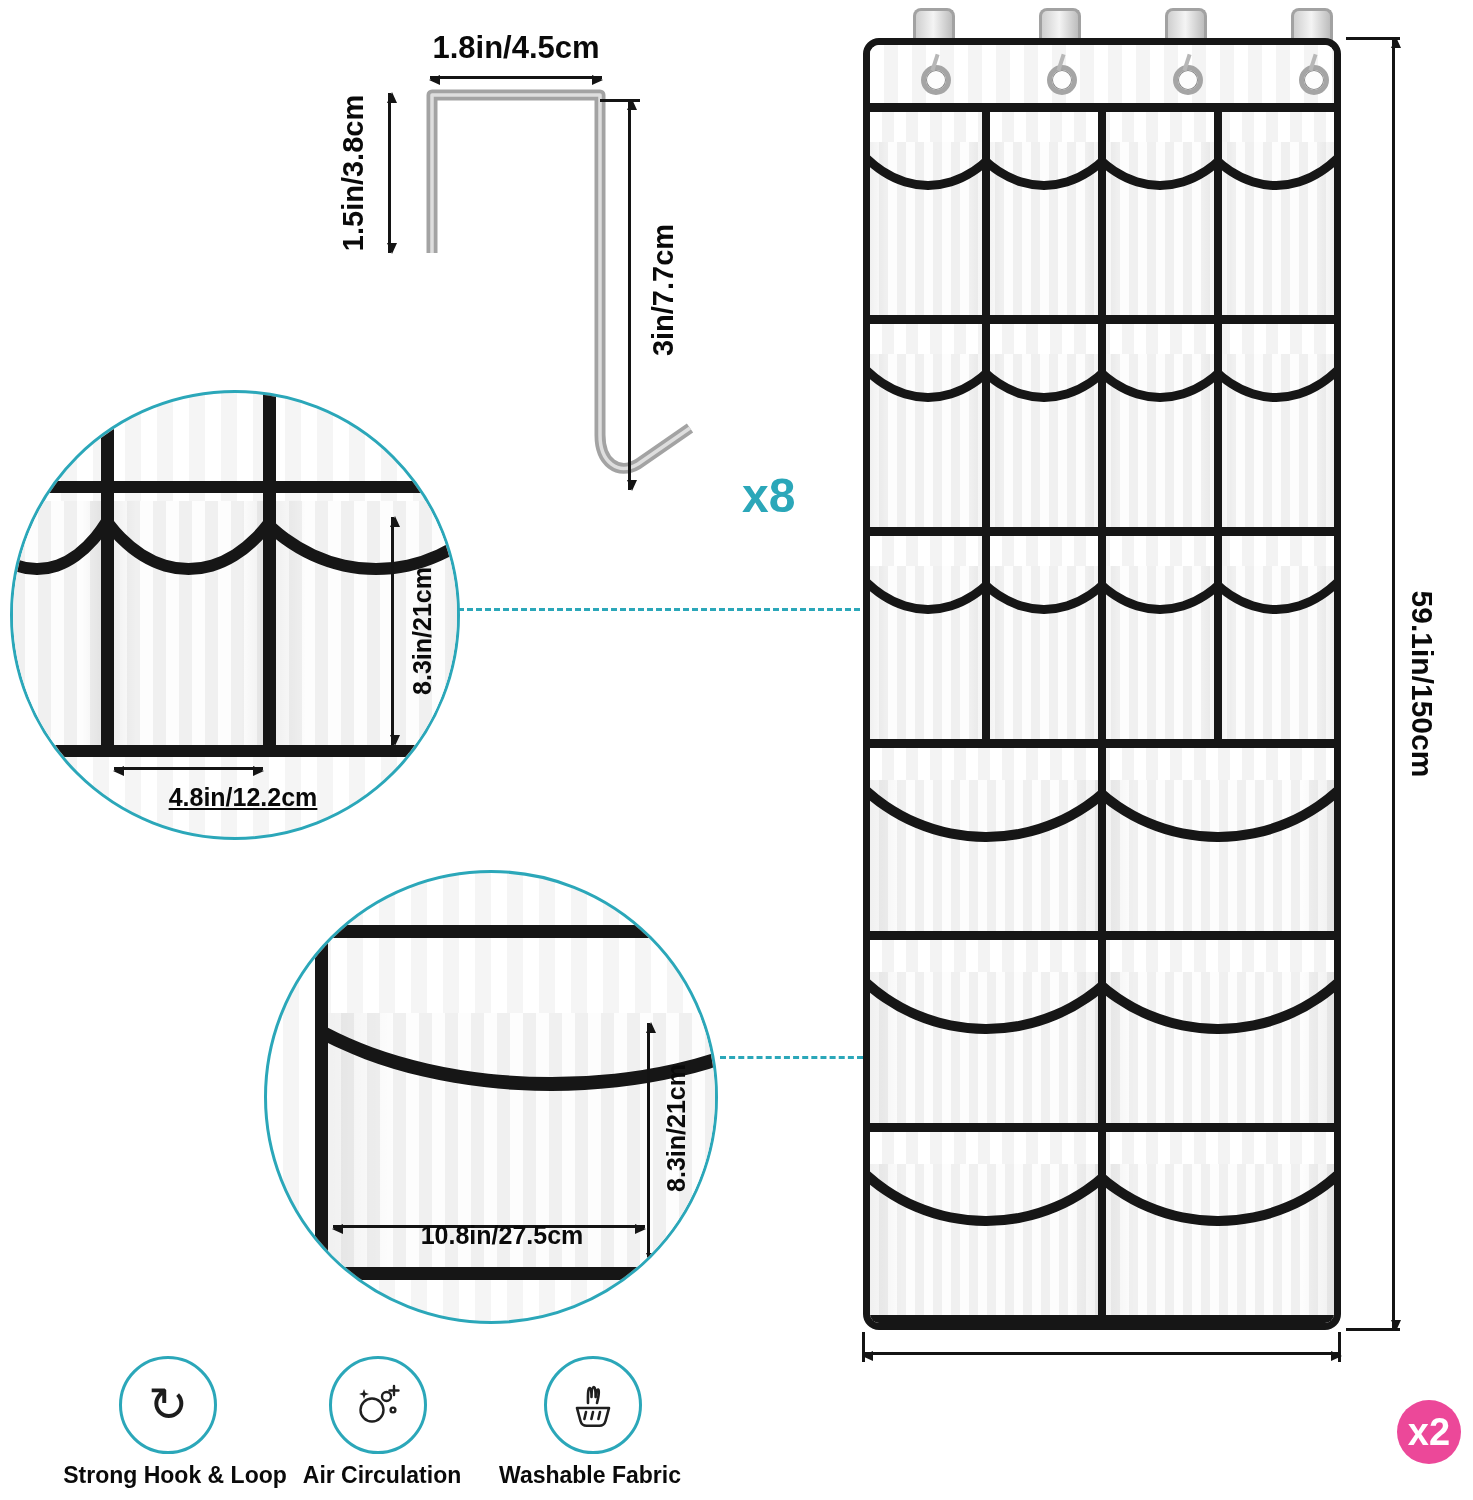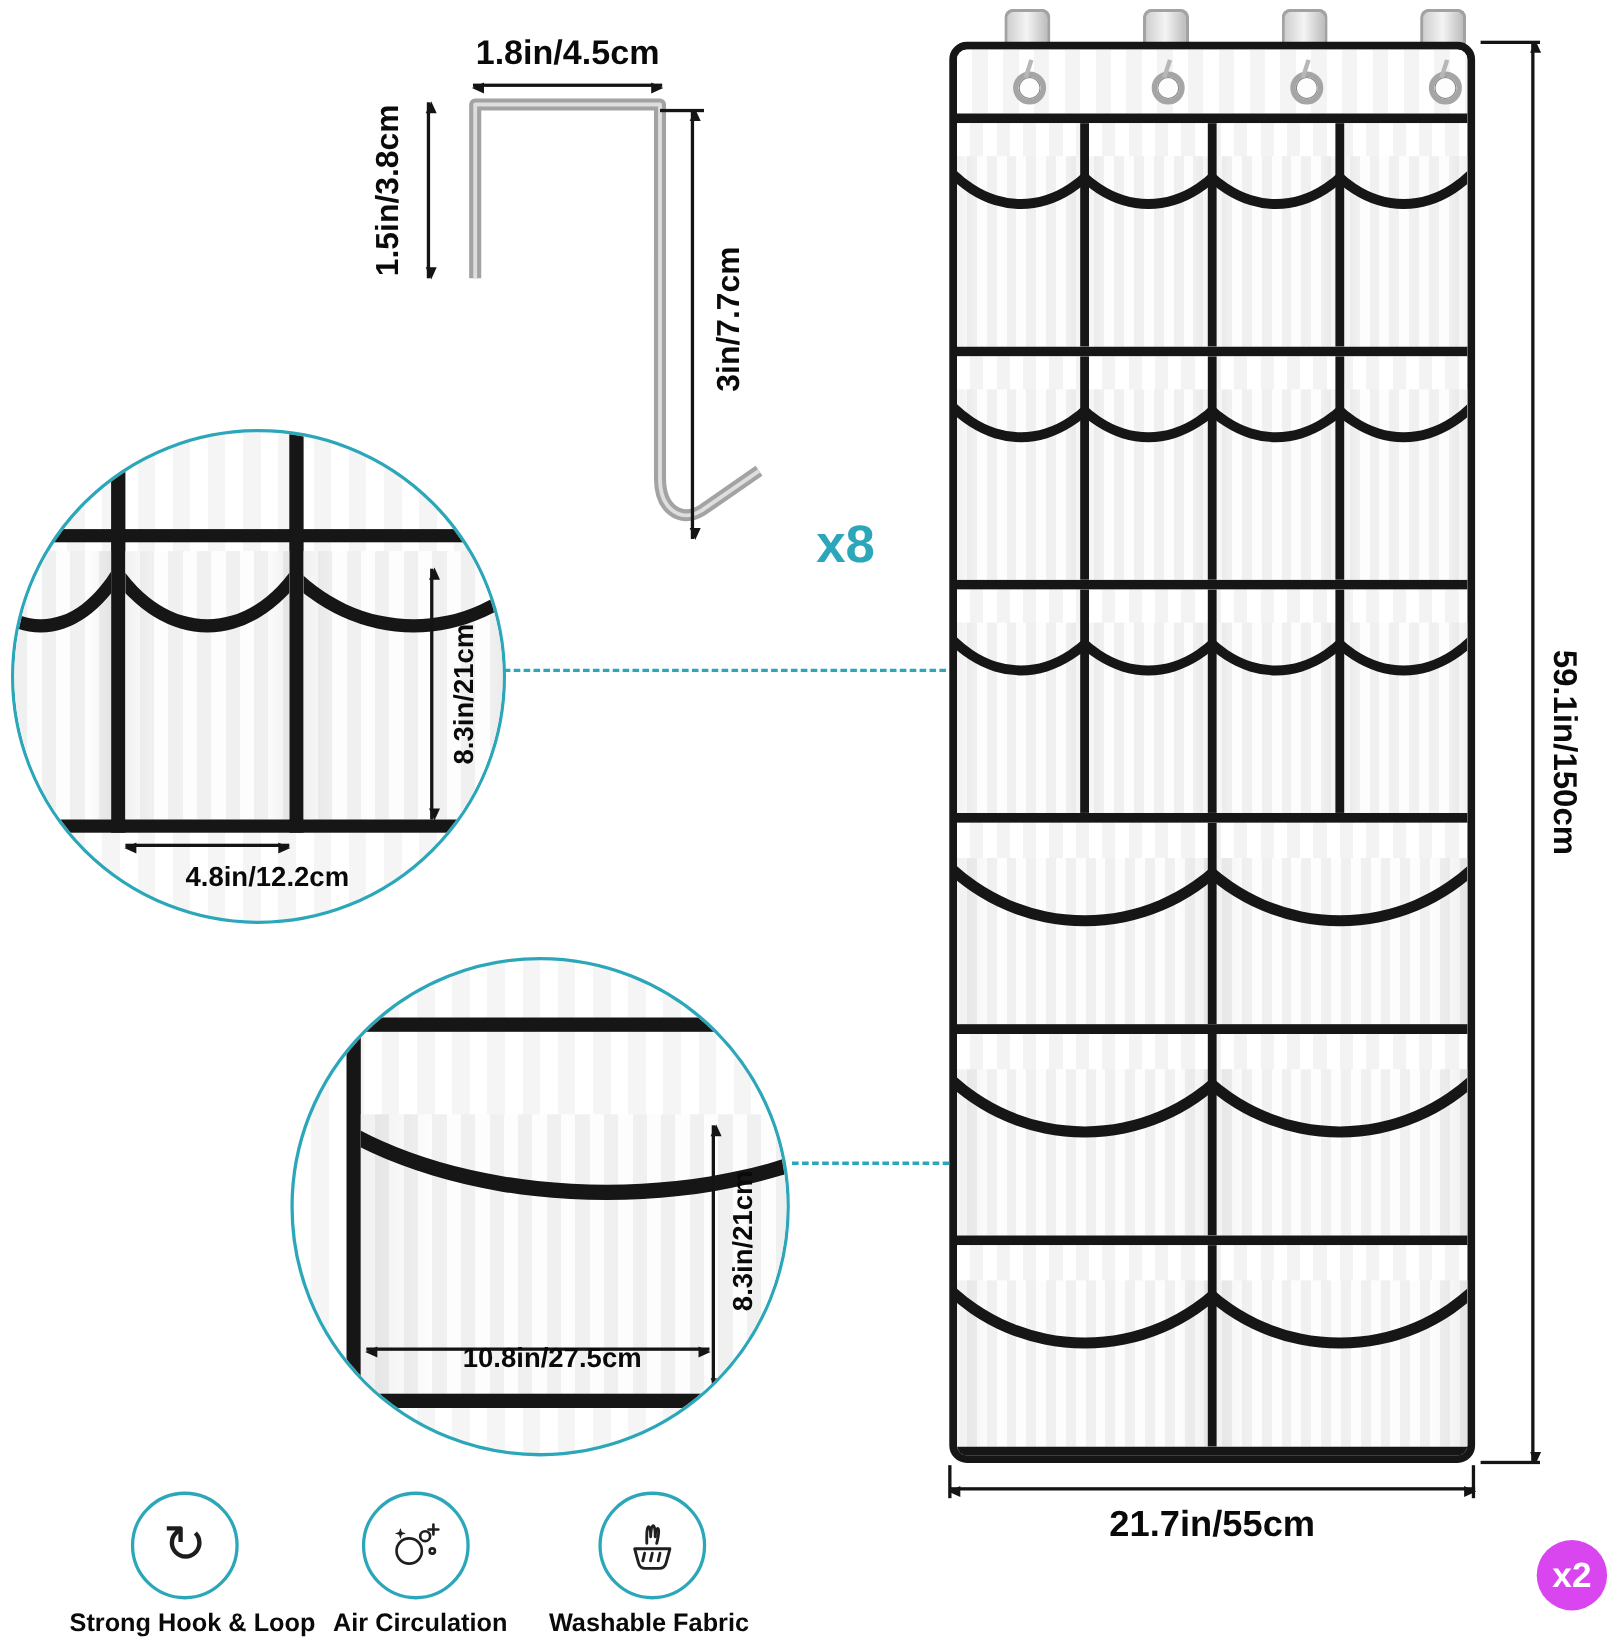--- a/index.html
+++ b/index.html
@@ -69,22 +69,22 @@
     border:12px solid #161616;border-radius:50%;}
   .zpocket-l::before{left:-25%;right:-25%;border-width:14px;}
   .dash{position:absolute;border-top:3px dashed #2ba7b9;height:0;}
 
   
   .feat-ring{position:absolute;width:92px;height:92px;border:3px solid #2ba7b9;border-radius:50%;
     display:flex;align-items:center;justify-content:center;background:#fff;}
   .glyph-icon{font-size:48px;color:#1d1d1d;line-height:1;}
 
   .accent-qty{position:absolute;font-weight:800;color:#2ba7b9;}
-  .qty-badge{position:absolute;width:64px;height:64px;border-radius:50%;background:#d946ef;
-    color:#fff;font-weight:800;font-size:32px;display:flex;align-items:center;justify-content:center;}
+  .qty-badge{position:absolute;width:64px;height:64px;border-radius:50%;background:#ec4899;
+    color:#fff;font-weight:800;font-size:38px;display:flex;align-items:center;justify-content:center;}
 </style>
 </head>
 <body>
 
 <div class="abs" style="left:0;top:0;width:1473px;height:1500px;">
 
   <div class="lbl c" style="left:396px;top:30px;width:240px;font-size:31px;">1.8in/4.5cm</div>
   <div class="dim dim-h" style="left:430px;top:76px;width:172px;"></div>
 
   <svg class="abs" style="left:408px;top:80px;" width="300" height="430" viewBox="0 0 300 430">
@@ -163,36 +163,35 @@
   </div>
 
   <div class="tick" style="left:1346px;top:37px;width:54px;height:2.5px;"></div>
   <div class="tick" style="left:1346px;top:1328px;width:54px;height:2.5px;"></div>
   <div class="dim dim-v" style="left:1392px;top:38px;height:1292px;"></div>
   <div class="vcw" style="left:1439px;top:569px;width:230px;font-size:30px;">59.1in/150cm</div>
 
   <div class="tick" style="left:862px;top:1332px;width:2.5px;height:30px;"></div>
   <div class="tick" style="left:1338px;top:1332px;width:2.5px;height:30px;"></div>
   <div class="dim dim-h" style="left:863px;top:1352px;width:478px;"></div>
-  <div class="lbl c" style="left:952px;top:1366px;width:300px;font-size:33px;">21.7in/55cm</div>
 
   <div class="qty-badge" style="left:1397px;top:1400px;">x2</div>
 
   <div class="callout" style="left:10px;top:390px;width:444px;height:444px;">
     <div class="zbar-h" style="top:88px;"></div>
     <div class="zbar-v" style="left:88px;top:0;height:364px;"></div>
     <div class="zbar-v" style="left:250px;top:0;height:364px;"></div>
     <div class="zpocket" style="left:-40px;width:128px;top:108px;height:244px;"></div>
     <div class="zpocket" style="left:101px;width:149px;top:108px;height:244px;"></div>
     <div class="zpocket" style="left:263px;width:200px;top:108px;height:244px;"></div>
     <div class="zbar-h" style="top:352px;"></div>
     <div class="dim dim-v" style="left:378px;top:124px;height:228px;"></div>
     <div class="vccw" style="left:395px;top:323px;width:170px;font-size:25px;">8.3in/21cm</div>
     <div class="dim dim-h" style="left:101px;top:374px;width:149px;"></div>
-    <div class="lbl c" style="left:80px;top:390px;width:300px;font-size:25px;">4.8in/12.2cm</div>
+    <div class="lbl c" style="left:80px;top:390px;width:300px;font-size:25px;text-decoration:underline;">4.8in/12.2cm</div>
   </div>
   <div class="dash" style="left:458px;top:608px;width:402px;"></div>
 
   <div class="callout" style="left:264px;top:870px;width:448px;height:448px;">
     <div class="zbar-h" style="top:52px;height:13px;"></div>
     <div class="zbar-v" style="left:48px;top:52px;height:355px;"></div>
     <div class="zpocket zpocket-l" style="left:61px;right:-60px;top:140px;height:254px;"></div>
     <div class="zbar-h" style="top:394px;height:13px;"></div>
     <div class="dim dim-v" style="left:380px;top:150px;height:240px;"></div>
     <div class="vccw" style="left:395px;top:340px;width:170px;font-size:25px;">8.3in/21cm</div>

